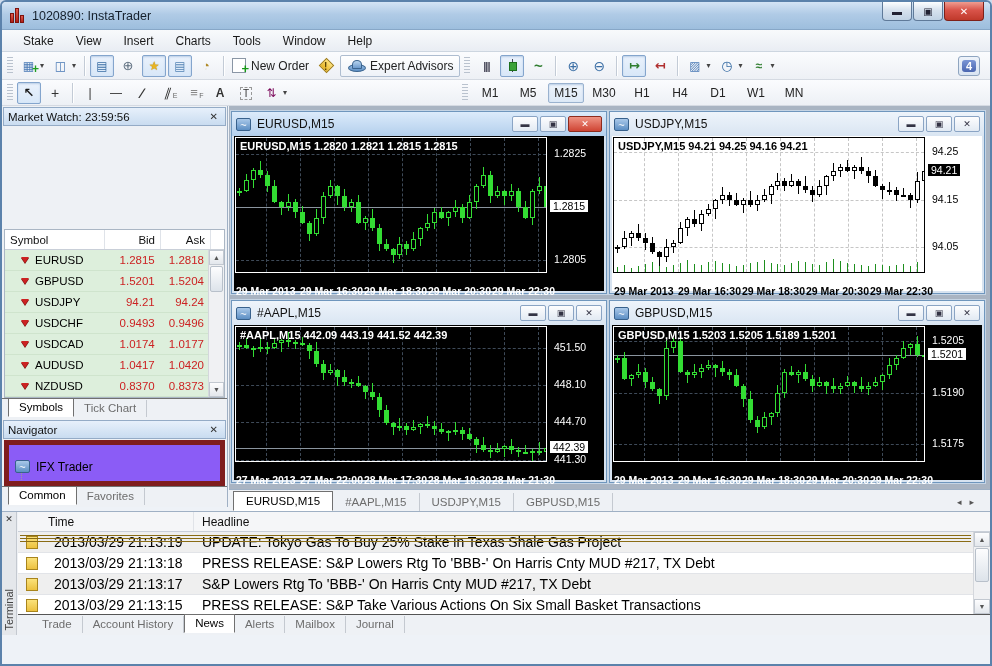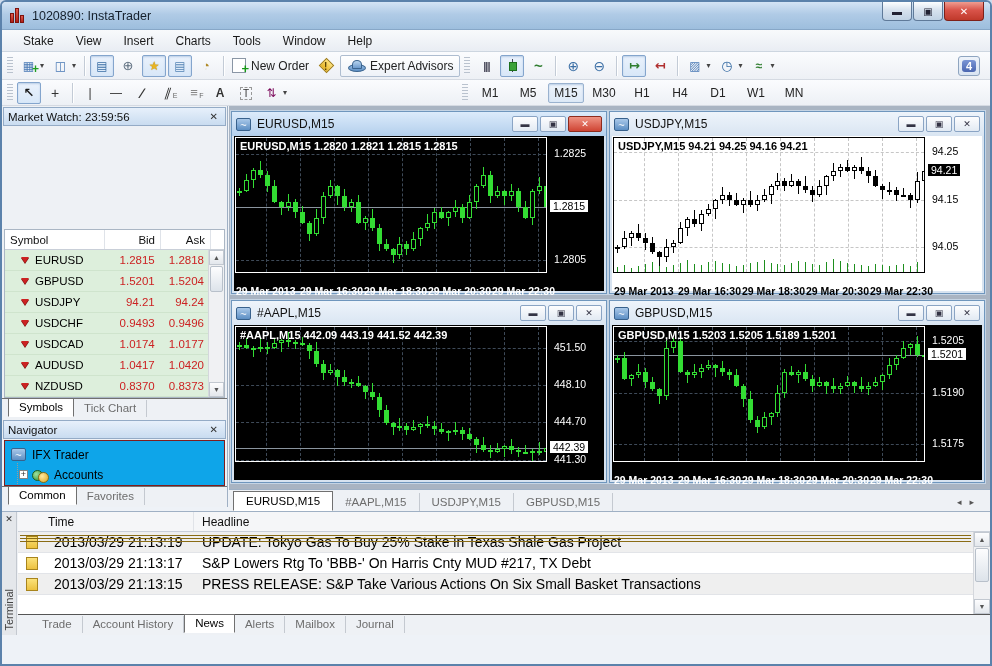--- a/index.html
+++ b/index.html
@@ -121,22 +121,22 @@
     background:linear-gradient(#fdfdfe,#e3e7ec);border:1px solid #c2c8d0;}
   .sb-thumb{height:26px;margin:1px;background:linear-gradient(#fdfdfe,#dde3ea);border:1px solid #b8c0ca;border-radius:2px;}
   .sb-bottom{position:absolute;bottom:0;left:0;right:0;}
   
   .tabbar{position:absolute;left:0;right:0;bottom:0;height:21px;border-top:1px solid #707070;
     display:flex;align-items:flex-start;background:#eef1f5;padding-left:6px;font-size:11.5px;}
   .tab{padding:2px 10px 3px;color:#6d6d6d;border-right:1px solid #c4c9d0;margin-top:1px;}
   .tab.active{background:#fff;border:1px solid #707070;border-top-color:#707070;border-bottom:1px solid #fff;
     margin-top:-1px;color:#000;border-right:1px solid #707070;}
   .nav-panel{position:absolute;left:0;right:0;top:294px;bottom:0;}
-  .nav-tree{position:absolute;left:2px;right:2px;top:20px;bottom:21px;background:#0ea5e9;border:1px solid #7f1d1d;
-    padding:4px 0 0 6px;overflow:hidden;}
+  .nav-tree{position:absolute;left:2px;right:2px;top:20px;bottom:21px;background:#8b5cf6;border:5px solid #7f1d1d;
+    padding:12px 0 0 6px;overflow:hidden;}
   .tree-root{display:flex;align-items:center;gap:6px;height:19px;color:#000;}
   .tree-item{display:flex;align-items:center;gap:6px;height:21px;padding-left:20px;position:relative;color:#000;}
   .tree-rail{position:absolute;left:12px;top:22px;height:105px;border-left:1px dotted #9a9a9a;}
   .expand{position:absolute;left:8px;width:9px;height:9px;border:1px solid #848484;background:#fff;
     font-size:9px;line-height:7px;text-align:center;color:#333;z-index:2;}
   
   .mdi{position:absolute;left:227px;top:104px;right:0;height:383px;background:#aebacا;}
   .mdi{background:#a9b4c2;}
   .chart-win{position:absolute;width:376px;height:183px;border:1px solid #6f96bd;background:#d7e3f0;
     box-shadow:0 0 0 1px #c5d4e4;}
@@ -898,20 +898,27 @@
             <div class="body" style="left: 308px; width: 5px; top: 121px; height: 4px; border: 1px solid rgb(51, 221, 51); background: rgb(0, 0, 0);"></div>
             <div class="info">#AAPL,M15  442.09 443.19 441.52 442.39</div>
           </div>
           <div class="scale">
             <span style="top: 15px;">451.50</span>
             <span style="top: 52px;">448.10</span>
             <span style="top: 89px;">444.70</span>
             <span style="top: 127px;">441.30</span>
             <div class="price-badge" style="top: 115px;">442.39</div>
           </div>
+          <div class="xaxis">
+            <span style="left: 2px;">27 Mar 2013</span>
+            <span style="left: 66px;">27 Mar 22:00</span>
+            <span style="left: 130px;">28 Mar 17:30</span>
+            <span style="left: 194px;">28 Mar 19:30</span>
+            <span style="left: 258px;">28 Mar 21:30</span>
+          </div>
         </div>
       </div>
       <div class="chart-win" style="left: 380px; top: 194px;">
         <div class="cw-title">
           <span class="ic ic-chartwin"></span>
           <span class="t">GBPUSD,M15</span>
           <span class="cw-btns">
             <span class="cw-btn">▬</span>
             <span class="cw-btn">▣</span>
             <span class="cw-btn">✕</span>
@@ -1064,20 +1071,27 @@
             <span class="icw">
               <span class="ic-news"></span>
             </span>
             <span class="t">2013/03/29 21:13:19</span>
             <span class="h">UPDATE: Tokyo Gas To Buy 25% Stake in Texas Shale Gas Project</span>
           </div>
           <div class="news-row">
             <span class="icw">
               <span class="ic-news"></span>
             </span>
+            <span class="t">2013/03/29 21:13:18</span>
+            <span class="h">PRESS RELEASE: S&amp;P Lowers Rtg To 'BBB-' On Harris Cnty MUD #217, TX Debt</span>
+          </div>
+          <div class="news-row">
+            <span class="icw">
+              <span class="ic-news"></span>
+            </span>
             <span class="t">2013/03/29 21:13:17</span>
             <span class="h">S&amp;P Lowers Rtg To 'BBB-' On Harris Cnty MUD #217, TX Debt</span>
           </div>
           <div class="news-row">
             <span class="icw">
               <span class="ic-news"></span>
             </span>
             <span class="t">2013/03/29 21:13:15</span>
             <span class="h">PRESS RELEASE: S&amp;P Take Various Actions On Six Small Basket Transactions</span>
           </div>

